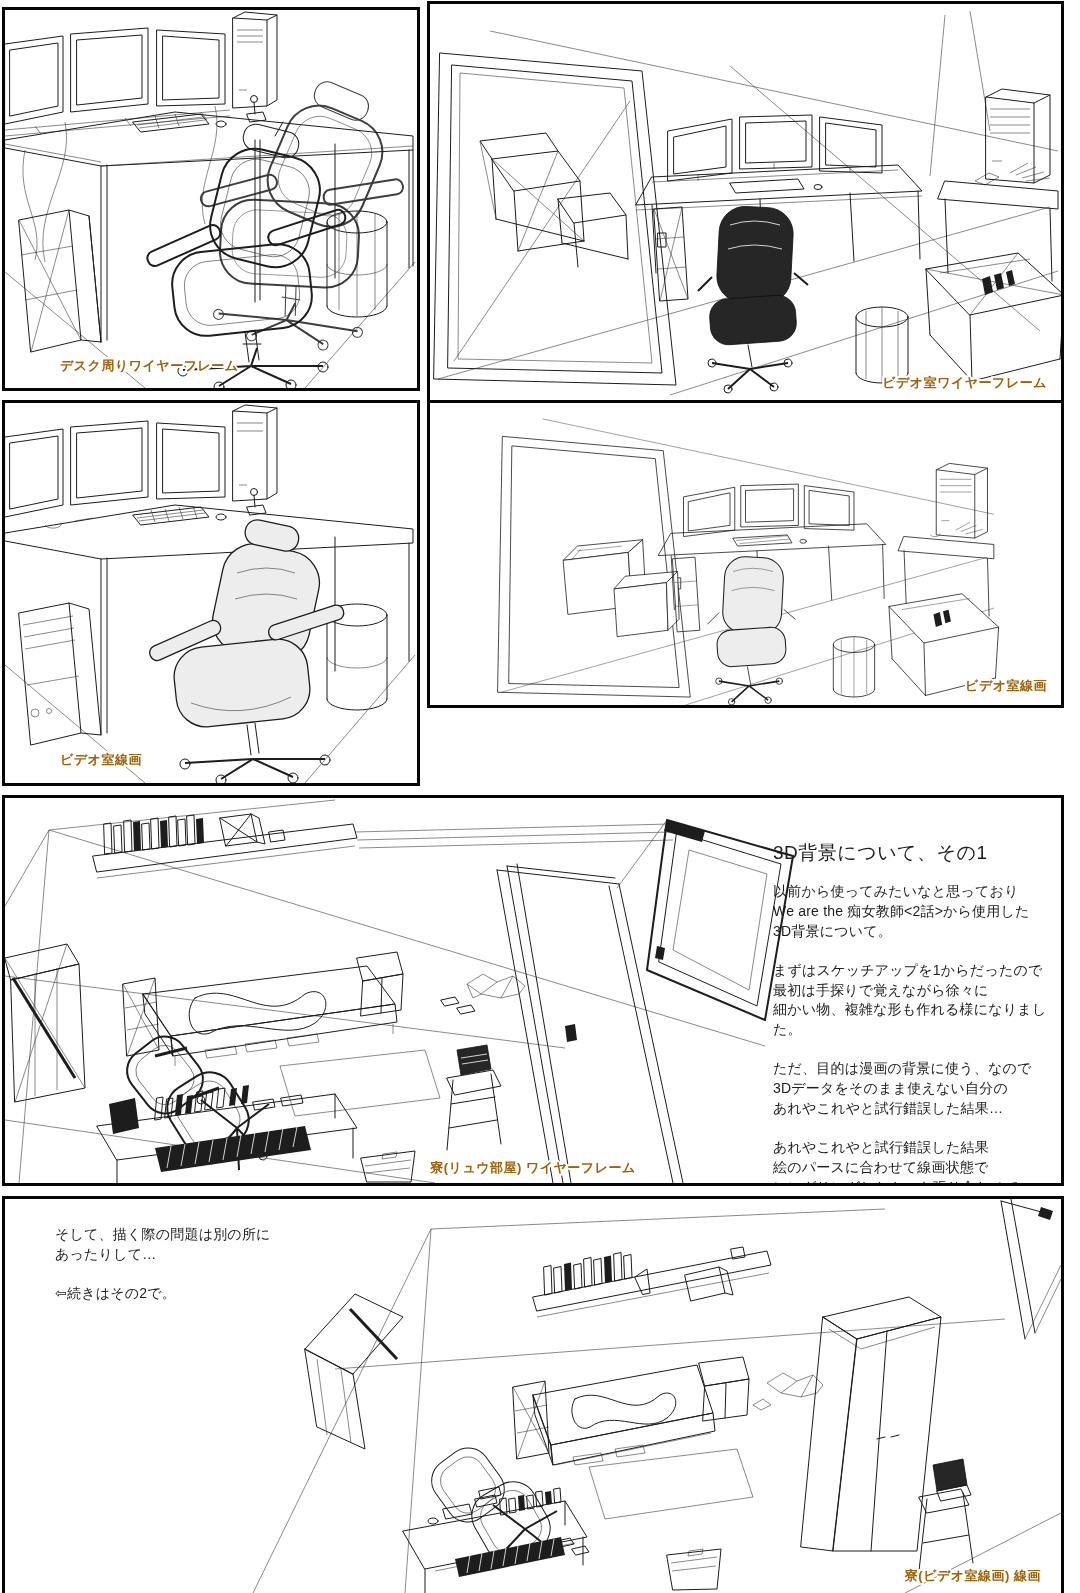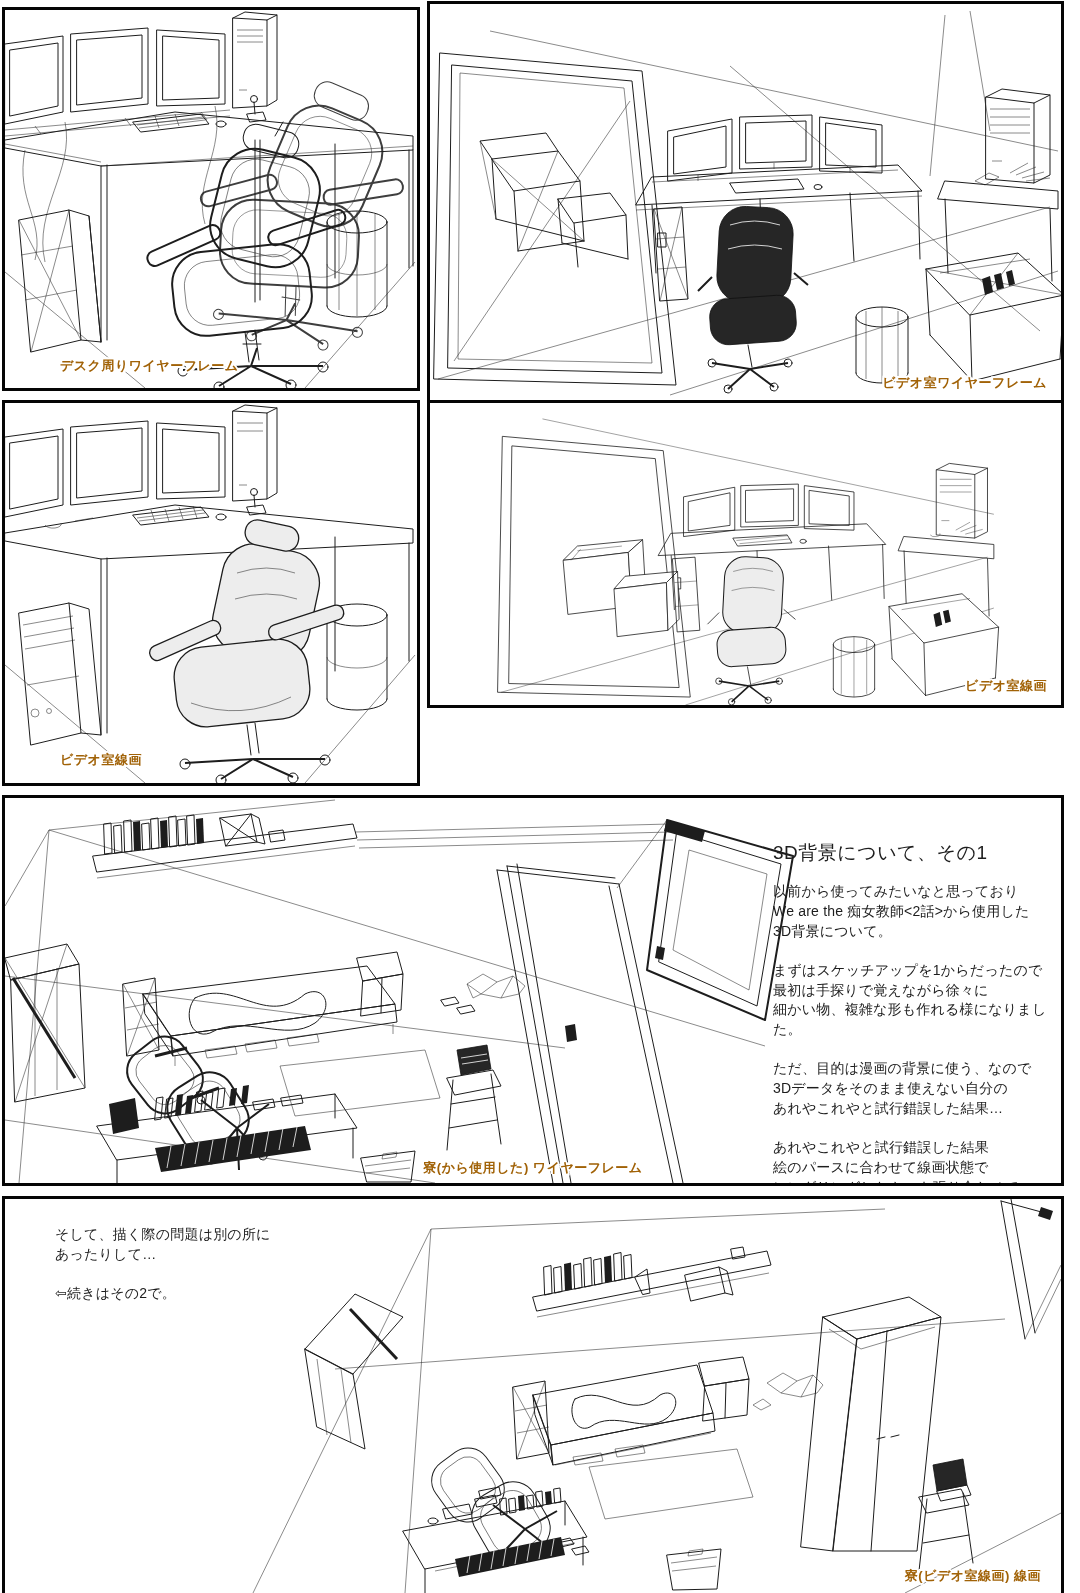--- a/index.html
+++ b/index.html
@@ -314,21 +314,21 @@
 細かい物、複雑な形も作れる様になりました。</p>
     <p>ただ、目的は漫画の背景に使う、なので
 3Dデータをそのまま使えない自分の
 あれやこれやと試行錯誤した結果…</p>
     <p>あれやこれやと試行錯誤した結果
 絵のパースに合わせて線画状態で
 レンダリングしたものを張り合わせて
 その線画を活かして加筆修正をする方法に
 落ち着きました。</p>
   </div>
-  <span class="plabel" style="left:50%;transform:translateX(-50%);bottom:6px;">寮(から使用した) ワイヤーフレーム</span>
+  <span class="plabel" style="left:50%;transform:translateX(-50%);bottom:6px;">寮(リュウ部屋) ワイヤーフレーム</span>
 </section>
 
 <section class="panel" style="left:2px;top:1196px;width:1062px;height:400px;">
   <svg viewBox="0 0 1056 394">
 
     <path class="st" d="M426,30 L248,394 M426,30 L880,10 M330,170 L1000,120 M900,394 L1056,314 M426,30 L400,394"></path>
 
     <path class="s" d="M300,150 L350,95 398,118 348,175 Z M300,150 L348,175 360,250 312,228 Z"></path>
     <path class="s3" d="M345,110 L392,160"></path>
     <path class="st" d="M312,160 L322,236 M336,170 L346,244"></path>

